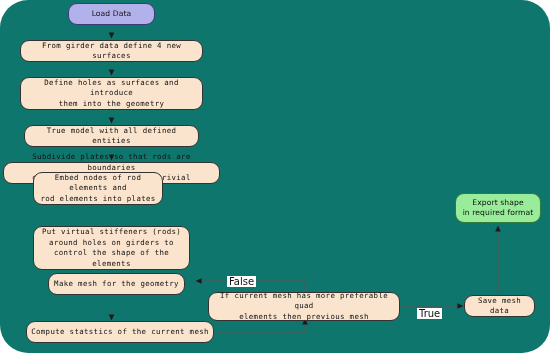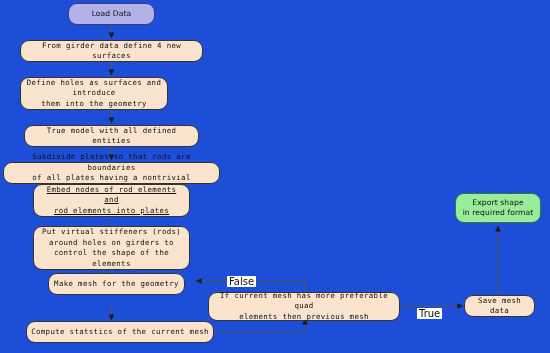--- a/index.html
+++ b/index.html
@@ -10,21 +10,22 @@
   body {
     font-family: "DejaVu Sans Mono", monospace;
     width: 550px;
     height: 353px;
     overflow: hidden;
   }
   #canvas {
     position: relative;
     width: 550px;
     height: 353px;
-    background: #1d4ed8;
+    background: #0f766e;
+    border-radius: 28px;
   }
   #edge-layer {
     position: absolute;
     left: 0;
     top: 0;
     width: 550px;
     height: 353px;
   }
   .node {
     position: absolute;
@@ -101,29 +102,29 @@
       <line x1="400" y1="306" x2="463" y2="306" marker-end="url(#arrow)"></line>
 
       <line x1="498" y1="294" x2="498" y2="226" marker-end="url(#arrow)"></line>
     </g>
   </svg>
 
   <div class="node start" style="left:68px; top:3px; width:87px; height:22px;">Load Data</div>
 
   <div class="node process" style="left:20px; top:40px; width:183px; height:22px;">From girder data define 4 new surfaces</div>
 
-  <div class="node process" style="left:20px; top:77px; width:148px; height:33px;">Define holes as surfaces and introduce
+  <div class="node process" style="left:20px; top:77px; width:183px; height:33px;">Define holes as surfaces and introduce
 them into the geometry</div>
 
   <div class="node process" style="left:24px; top:125px; width:175px; height:22px;">True model with all defined entities</div>
 
   <div class="node process" style="left:3px; top:162px; width:217px; height:22px;">Subdivide plates so that rods are boundaries
 of all plates having a nontrivial intersection</div>
 
-  <div class="node process" style="left:33px; top:184px; width:157px; height:33px;text-decoration:underline;">Embed nodes of rod elements and
+  <div class="node process" style="left:33px; top:172px; width:130px; height:33px;">Embed nodes of rod elements and
 rod elements into plates</div>
 
   <div class="node process" style="left:33px; top:226px; width:157px; height:44px;">Put virtual stiffeners (rods)
 around holes on girders to
 control the shape of the elements</div>
 
   <div class="node process" style="left:48px; top:273px; width:137px; height:22px;">Make mesh for the geometry</div>
 
   <div class="node process" style="left:26px; top:321px; width:188px; height:22px;">Compute statstics of the current mesh</div>
 

